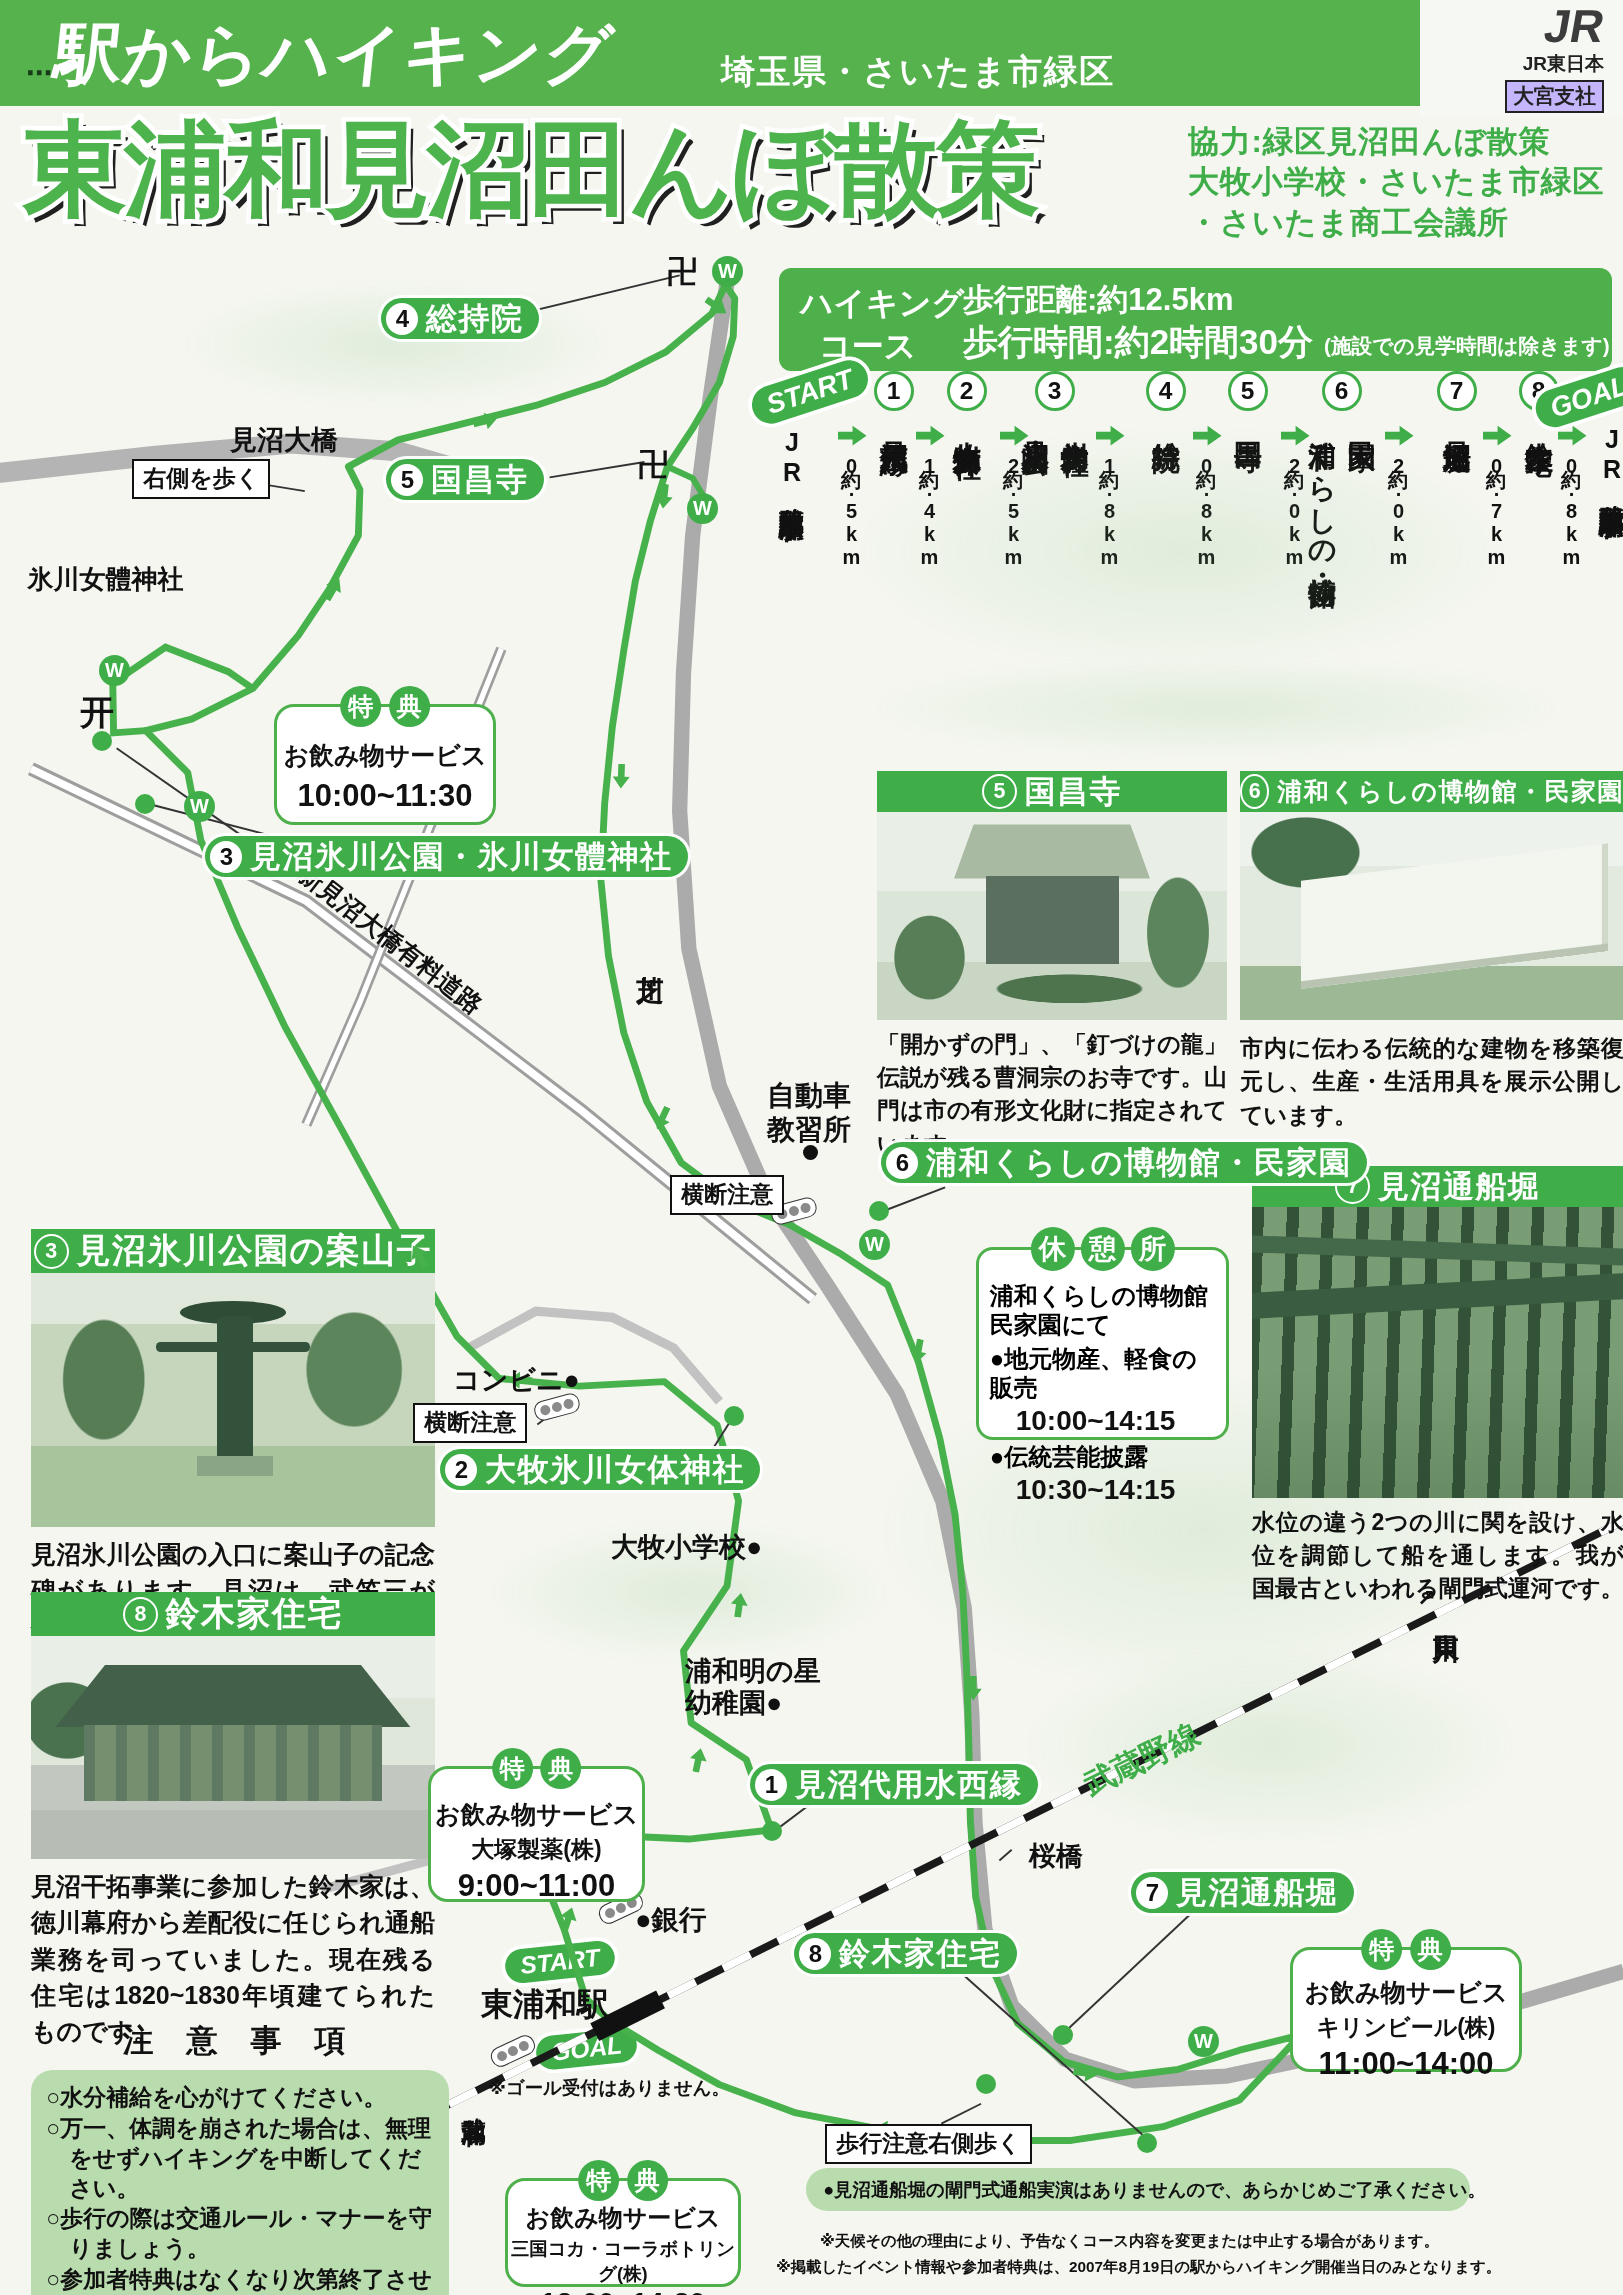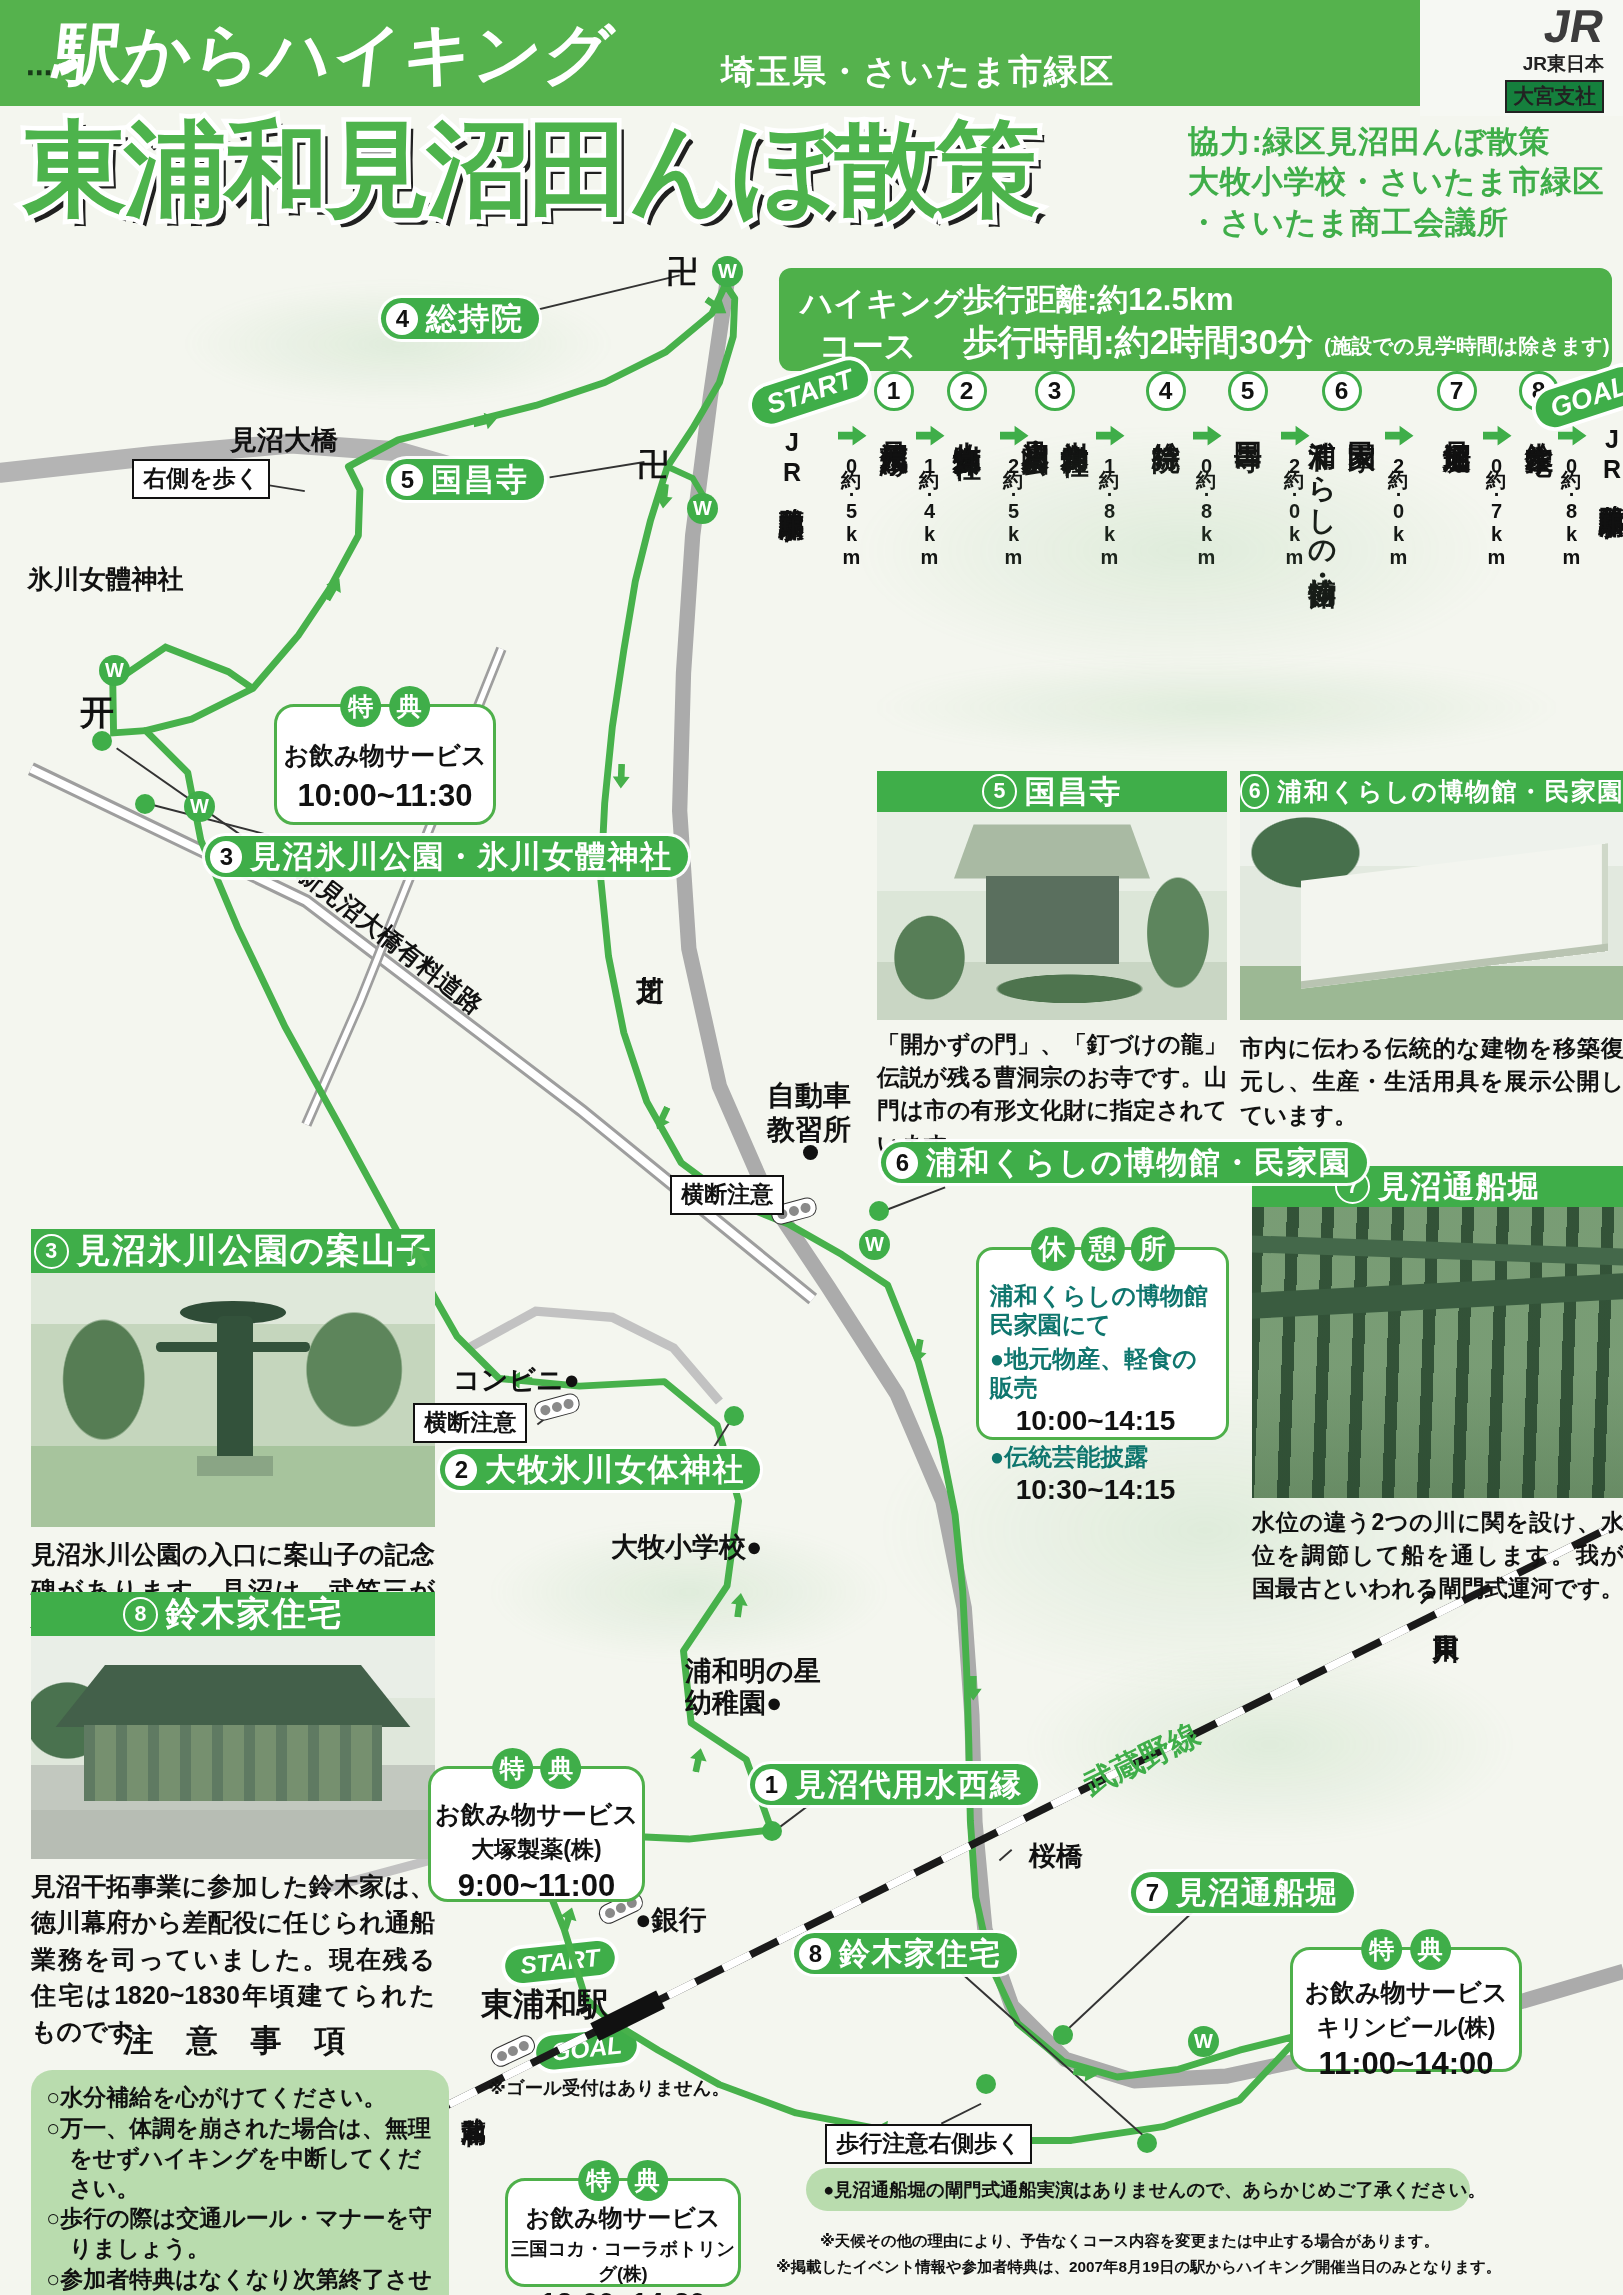--- a/index.html
+++ b/index.html
@@ -8,21 +8,21 @@
   .vt{writing-mode:vertical-rl;text-orientation:upright;letter-spacing:1.5px;}
 
   
   .band{position:absolute;left:0;top:0;width:1624px;height:106px;background:#55b24d;}
   .brand{position:absolute;left:55px;top:9.2px;font-size:67px;font-weight:900;color:#fff;transform:skewX(-6deg);letter-spacing:1.5px;}
   .brand-dots{position:absolute;left:26px;top:58px;font-size:26px;color:#183a18;font-weight:900;}
   .region{position:absolute;left:721px;top:49px;font-size:34px;font-weight:900;color:#fff;letter-spacing:1.5px;}
   .jrbox{position:absolute;left:1420px;top:0;width:204px;height:116px;background:#f6f8f3;display:flex;flex-direction:column;align-items:flex-end;padding:3.1px 20px 0 0;box-sizing:border-box;}
   .jrmark{font-size:46px;font-weight:900;color:#3c3c3c;transform:skewX(-10deg);line-height:1;}
   .jrcompany{font-size:19px;font-weight:900;color:#222;margin-top:1.5px;}
-  .jrbranch{font-size:20.7px;font-weight:900;color:#222;border:2.3px solid #222;padding:0.8px 6.1px;margin-top:3.1px;background:#15803d;}
+  .jrbranch{font-size:20.7px;font-weight:900;color:#222;border:2.3px solid #222;padding:0.8px 6.1px;margin-top:3.1px;background:#c4b5fd;}
 
   
   .bigtitle{position:absolute;left:23px;top:112px;font-size:104px;font-weight:900;letter-spacing:-3.1px;white-space:nowrap;line-height:1.1;}
   .title-back{color:#fff;-webkit-text-stroke:9.2px #fff;text-shadow:6.9px 6.9px 0 #202020;}
   .title-front{color:#4db34c;}
   .supporters{position:absolute;left:1188px;top:122px;font-size:31px;font-weight:900;color:#3fae49;line-height:1.3;letter-spacing:0.8px;}
 
   
   .coursebox{position:absolute;left:779px;top:268px;width:833px;height:103px;background:#4eb04a;border-radius:12.2px;color:#fff;}
   .cb-l1{position:absolute;left:21.4px;top:13.8px;font-size:32px;font-weight:900;}
@@ -61,21 +61,21 @@
   .badge{position:absolute;top:-21.4px;left:50%;transform:translateX(-50%);display:flex;gap:7.7px;}
   .badge span{width:41px;height:41px;border-radius:50%;background:#3fae49;color:#fff;font-size:25px;font-weight:900;display:flex;align-items:center;justify-content:center;}
   .benefit .b1{font-size:25px;font-weight:900;color:#111;text-align:center;}
   .benefit .b2{font-size:23px;font-weight:900;color:#111;text-align:center;}
   .benefit .b3{font-size:31px;font-weight:900;color:#111;text-align:center;}
 
   
   .rest{position:absolute;left:976px;top:1247px;width:253px;height:193px;background:#fff;border:3.8px solid #4eb04a;border-radius:17px;z-index:32;box-sizing:border-box;padding:31px 10.7px 0 10.7px;}
   .rest .badge3{position:absolute;top:-23px;left:50%;transform:translateX(-50%);display:flex;gap:6.1px;}
   .rest .badge3 span{width:44px;height:44px;border-radius:50%;background:#3fae49;color:#fff;font-size:27.5px;font-weight:900;display:flex;align-items:center;justify-content:center;}
-  .rest .rl{font-size:24px;font-weight:900;color:#0f766e;line-height:1.22;}
+  .rest .rl{font-size:24px;font-weight:900;color:#000000;line-height:1.22;}
   .rest .rt{font-size:28px;font-weight:900;color:#111;padding-left:26px;line-height:1.25;}
 
   
   .card{position:absolute;z-index:10;}
   .card .cth{height:41px;background:#3fae49;display:flex;align-items:center;justify-content:center;gap:7.7px;}
   .card .cnum{width:31px;height:31px;border:2.3px solid #fff;border-radius:50%;color:#fff;font-size:21.4px;font-weight:900;display:flex;align-items:center;justify-content:center;}
   .card .ctt{color:#fff;font-size:31px;font-weight:900;letter-spacing:1.5px;white-space:nowrap;}
   .card .cap{font-size:23px;font-weight:700;color:#111;line-height:1.45;text-align:justify;}
   .card-l .cth{height:44px;}
   .card-l .ctt{font-size:34px;}

